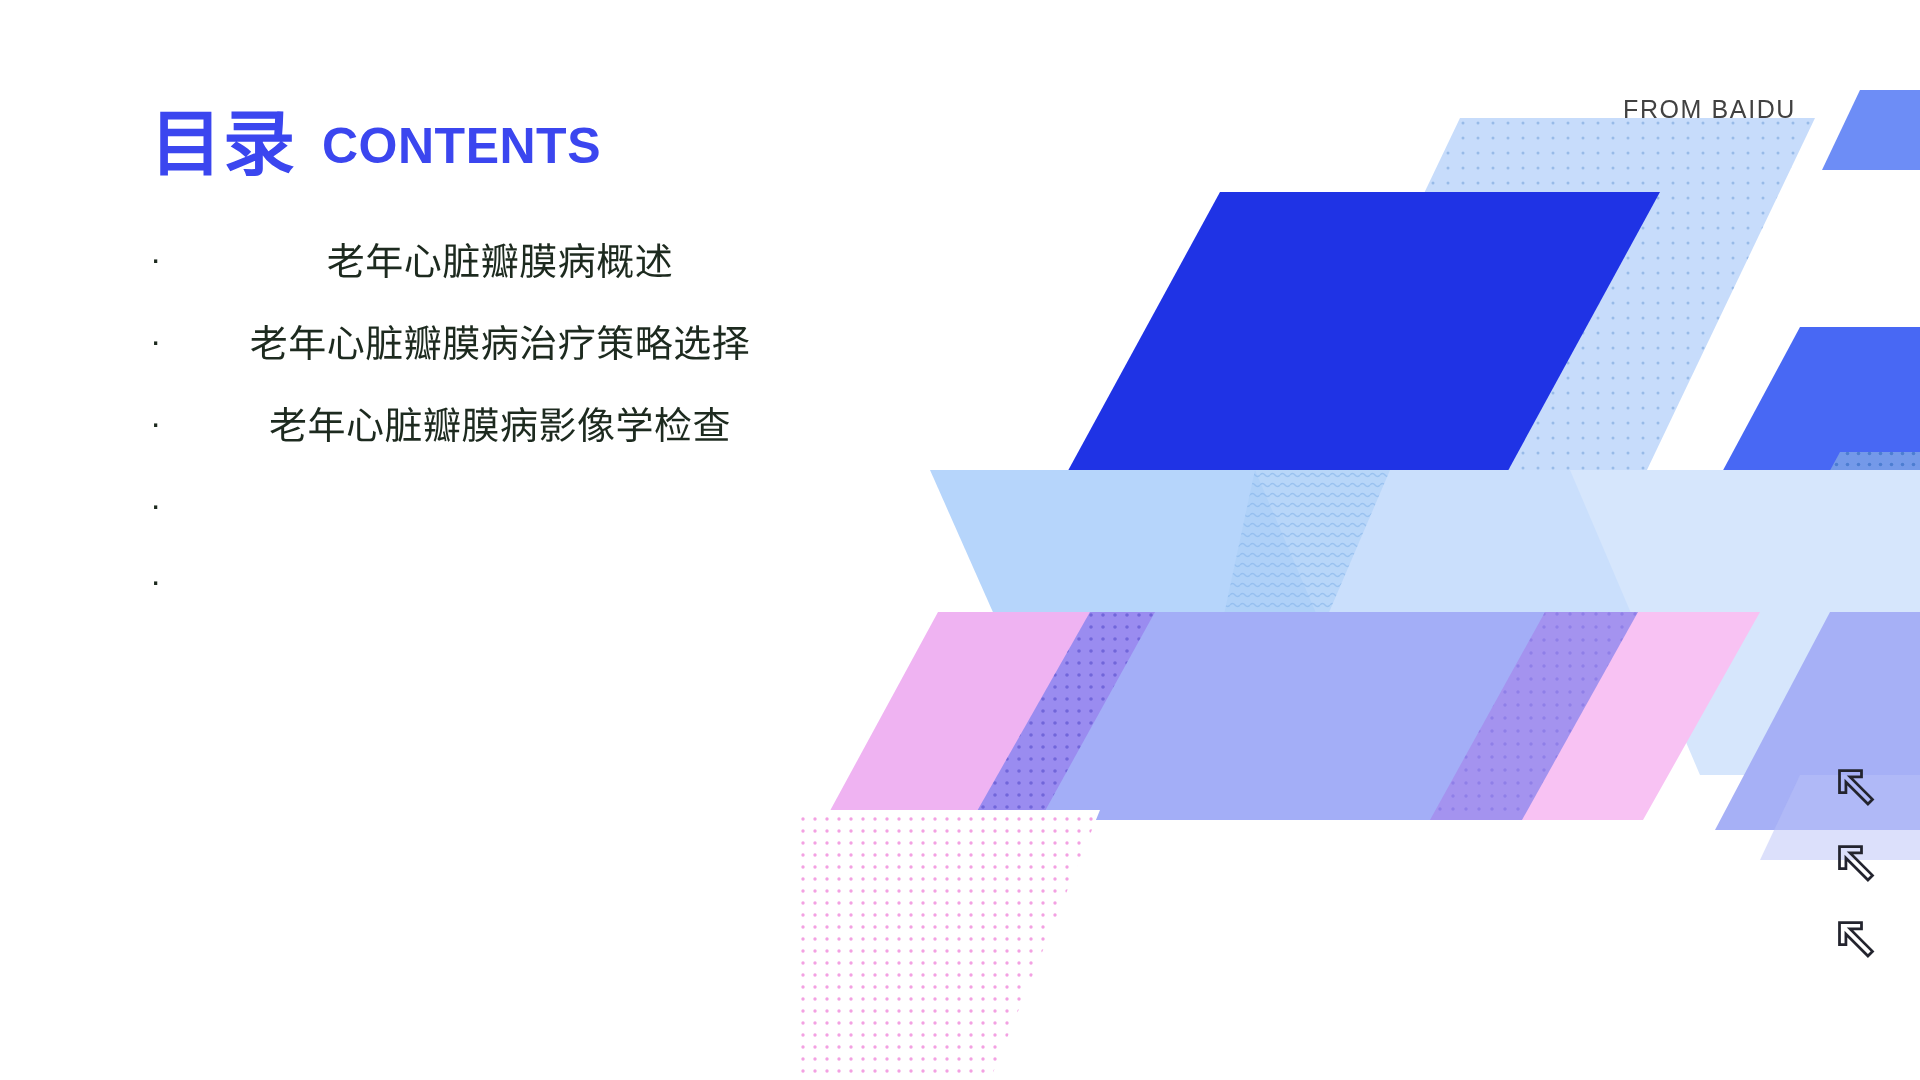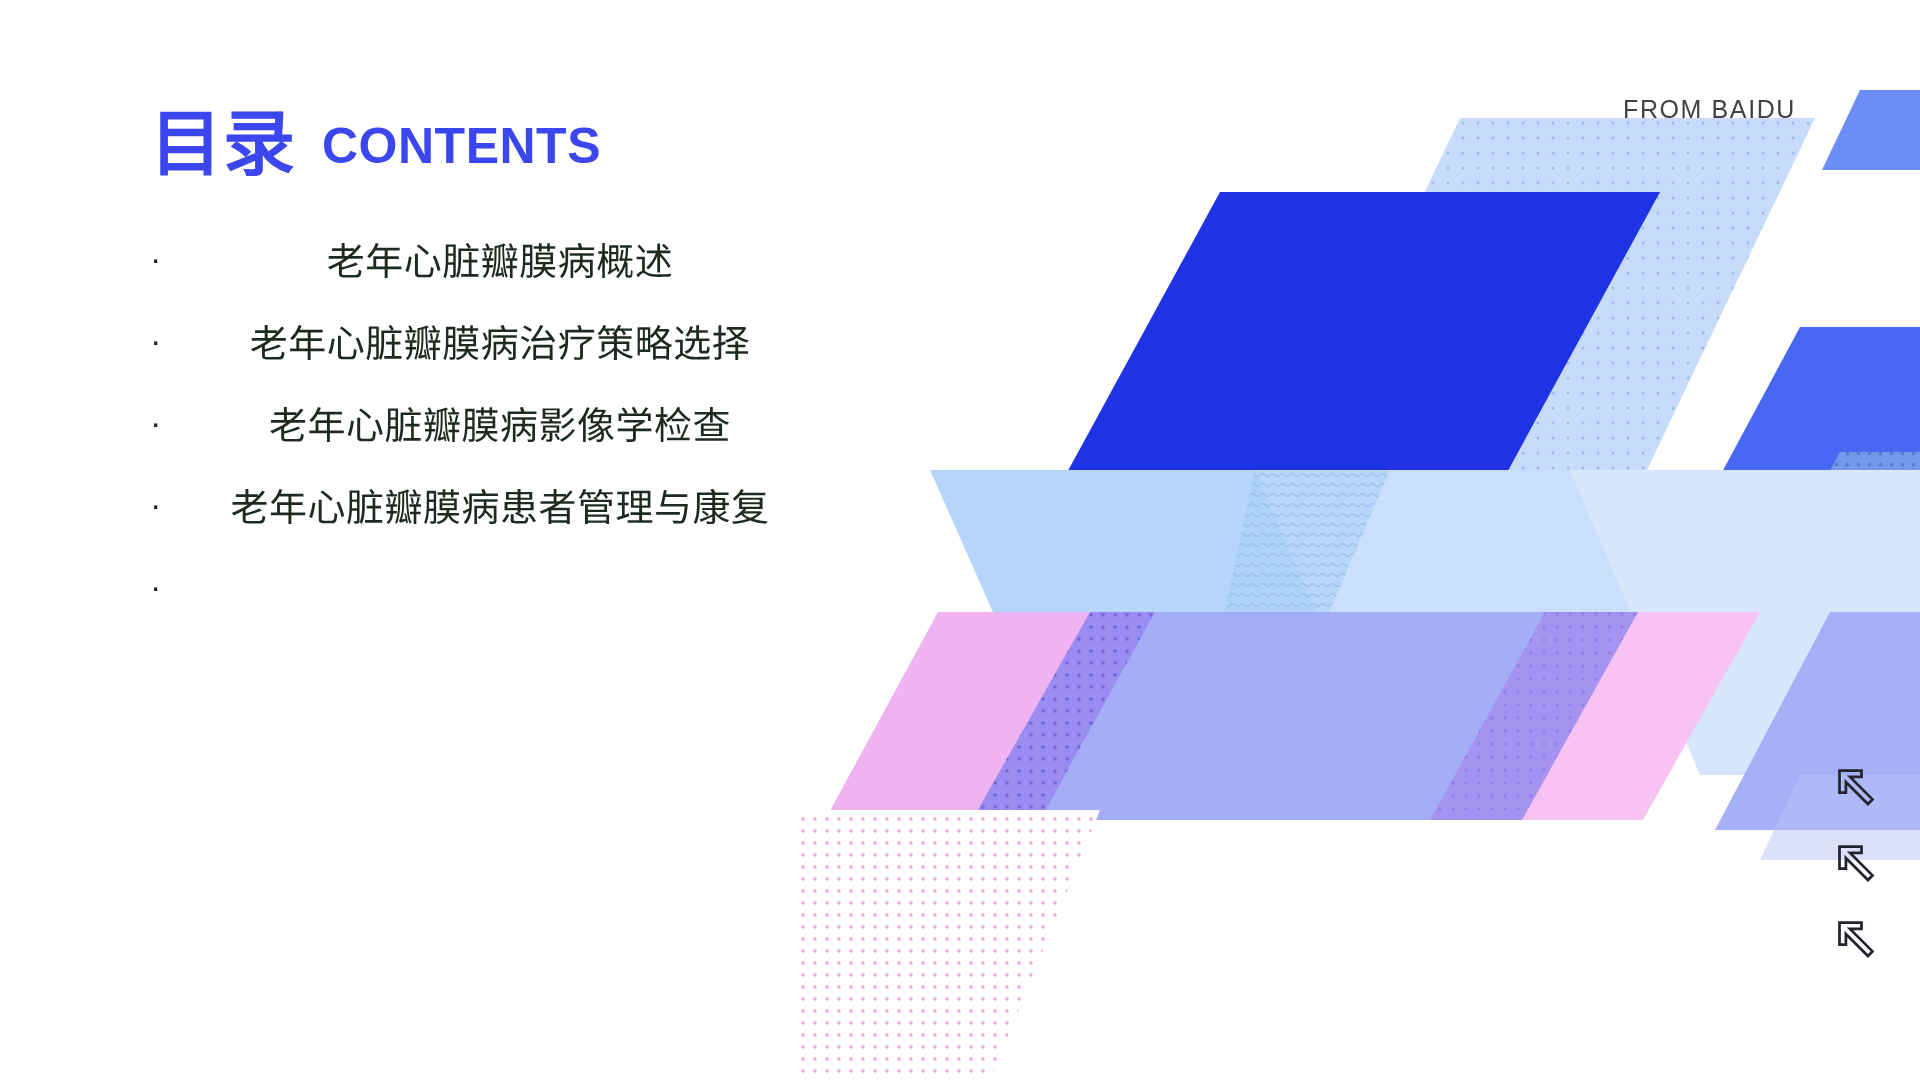--- a/index.html
+++ b/index.html
@@ -267,21 +267,20 @@
       <li class="toc-item">
         <span class="toc-bullet">·</span>
         <span class="toc-text">老年心脏瓣膜病治疗策略选择</span>
       </li>
       <li class="toc-item">
         <span class="toc-bullet">·</span>
         <span class="toc-text">老年心脏瓣膜病影像学检查</span>
       </li>
       <li class="toc-item">
         <span class="toc-bullet">·</span>
-        <span class="toc-text">老年心脏瓣膜病患者管理与康复</span>
       </li>
       <li class="toc-item">
         <span class="toc-bullet">·</span>
       </li>
     </ul>
 
   </div>
 
   <div class="arrow-stack">
     <span class="arrow-icon">

